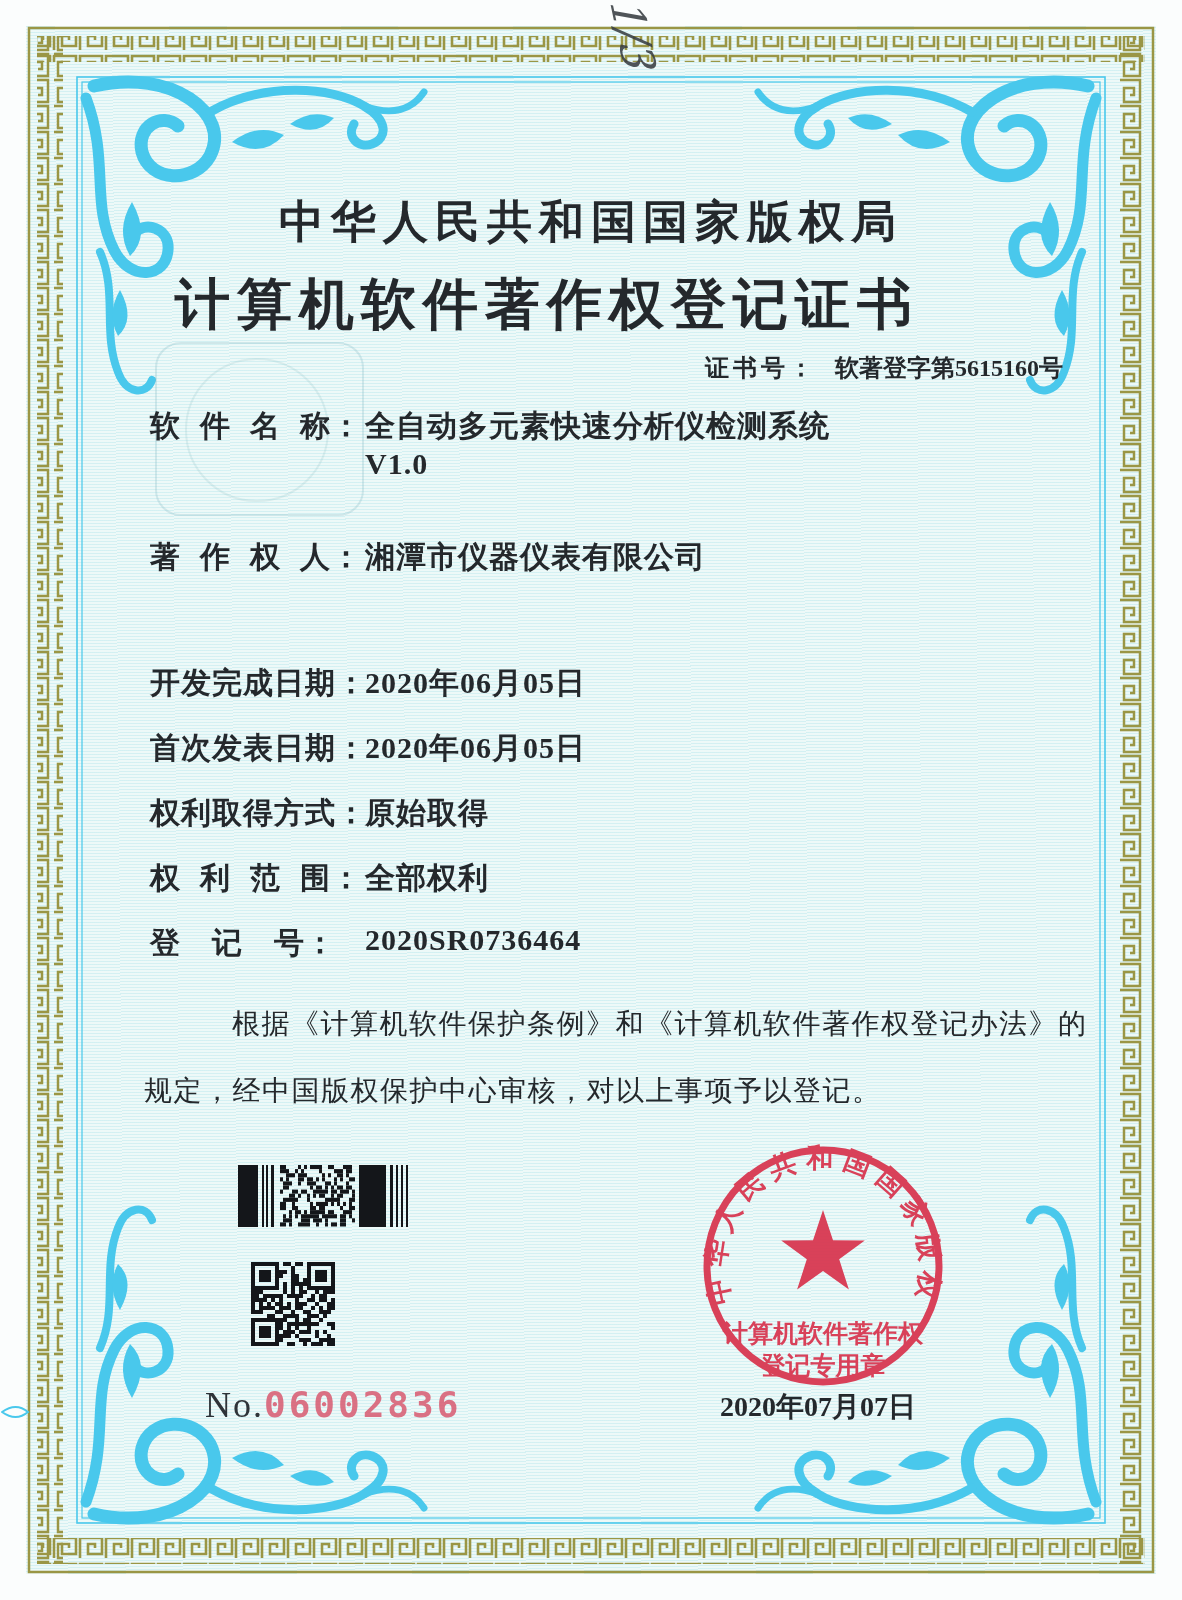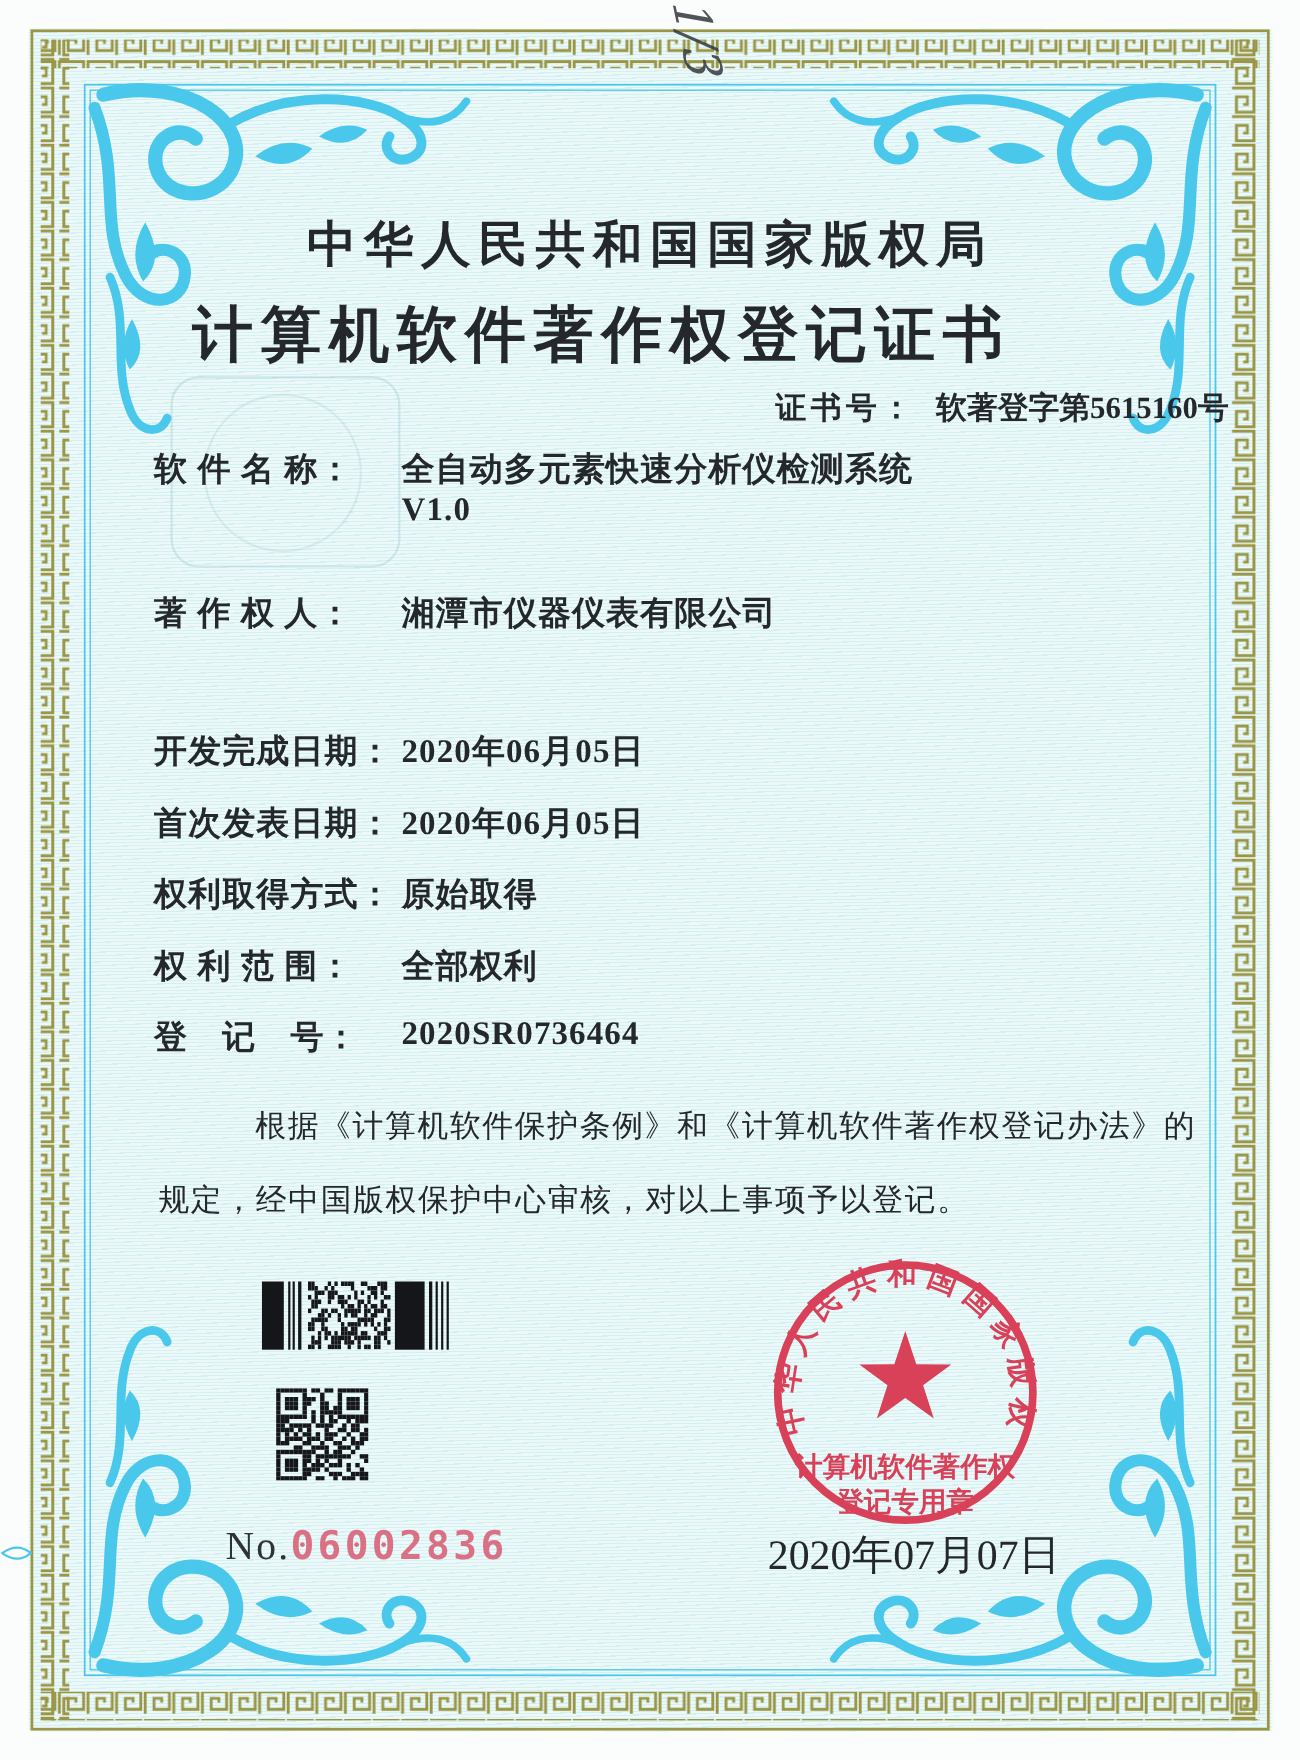--- a/index.html
+++ b/index.html
@@ -16,31 +16,31 @@
       var(--c-paper);}
   .overlay-svg{position:absolute;left:0;top:0;width:1182px;height:1600px;pointer-events:none;}
   .gold-line{stroke:var(--c-gold);fill:none;}
   .key-stroke{stroke:var(--c-gold);fill:none;stroke-width:2.6;}
   .orn-stroke{stroke:var(--c-blue);fill:none;stroke-linecap:round;}
   .orn-fill{fill:var(--c-blue);}
   .blue-line{stroke:var(--c-blue);fill:none;}
   .txt{position:absolute;white-space:nowrap;}
   .title1{left:0;width:1182px;text-align:center;top:192px;font-size:45px;font-weight:bold;letter-spacing:7px;}
   .title2{left:0;width:1094px;text-align:center;top:268px;font-size:55px;font-weight:bold;letter-spacing:7px;}
-  .certno{top:352px;left:705px;font-size:28px;font-weight:bold;text-align:right;}
+  .certno{top:352px;left:705px;font-size:24px;font-weight:bold;text-align:right;}
   .certno .lbl{letter-spacing:4px;margin-right:18px;}
   .frow{font-size:30px;font-weight:bold;letter-spacing:1px;}
-  .frow .flabel{position:absolute;left:140px;}
+  .frow .flabel{position:absolute;left:150px;font-family:Liberation Mono, monospace;}
   .frow .fvalue{position:absolute;left:365px;}
   .stmt{font-size:28px;font-weight:normal;letter-spacing:1.5px;}
   .serial{top:1384px;left:205px;font-size:36px;}
   .serial .no{color:#2e3338;letter-spacing:2px;}
   .serial .num{color:var(--c-serial);font-family:"DejaVu Sans Mono",monospace;
                letter-spacing:3px;font-weight:bold;opacity:.85;}
-  .issue-date{top:1388px;left:698px;width:240px;text-align:center;font-size:38px;font-weight:normal;}
+  .issue-date{top:1388px;left:698px;width:240px;text-align:center;font-size:28px;font-weight:bold;}
   .seal-box{position:absolute;left:693px;top:1136px;width:260px;height:260px;opacity:.93;}
   .seal-red-f{fill:var(--c-red);}
   .seal-red-s{stroke:var(--c-red);fill:none;}
   .seal-ring-text{fill:var(--c-red);font-size:27px;font-weight:bold;letter-spacing:8px;
                   font-family:"Liberation Serif","DejaVu Serif",serif;}
   .seal-small{fill:var(--c-red);font-size:25px;font-weight:bold;text-anchor:middle;
               font-family:"Liberation Serif","DejaVu Serif",serif;}
   .watermark{position:absolute;left:155px;top:342px;width:205px;height:170px;border-radius:26px;
              border:2px solid rgba(140,190,198,.30);}
   .watermark::after{content:"";position:absolute;left:28px;top:14px;width:140px;height:140px;

